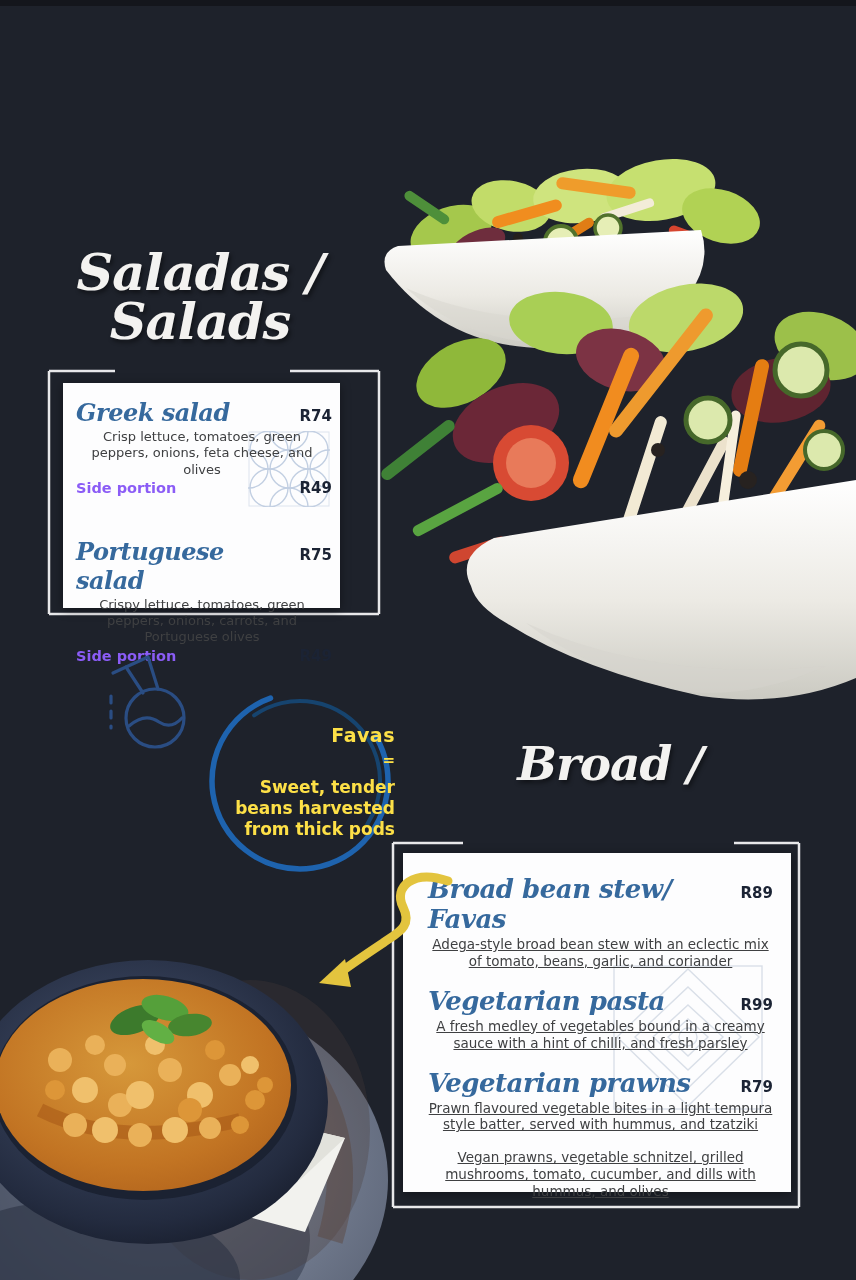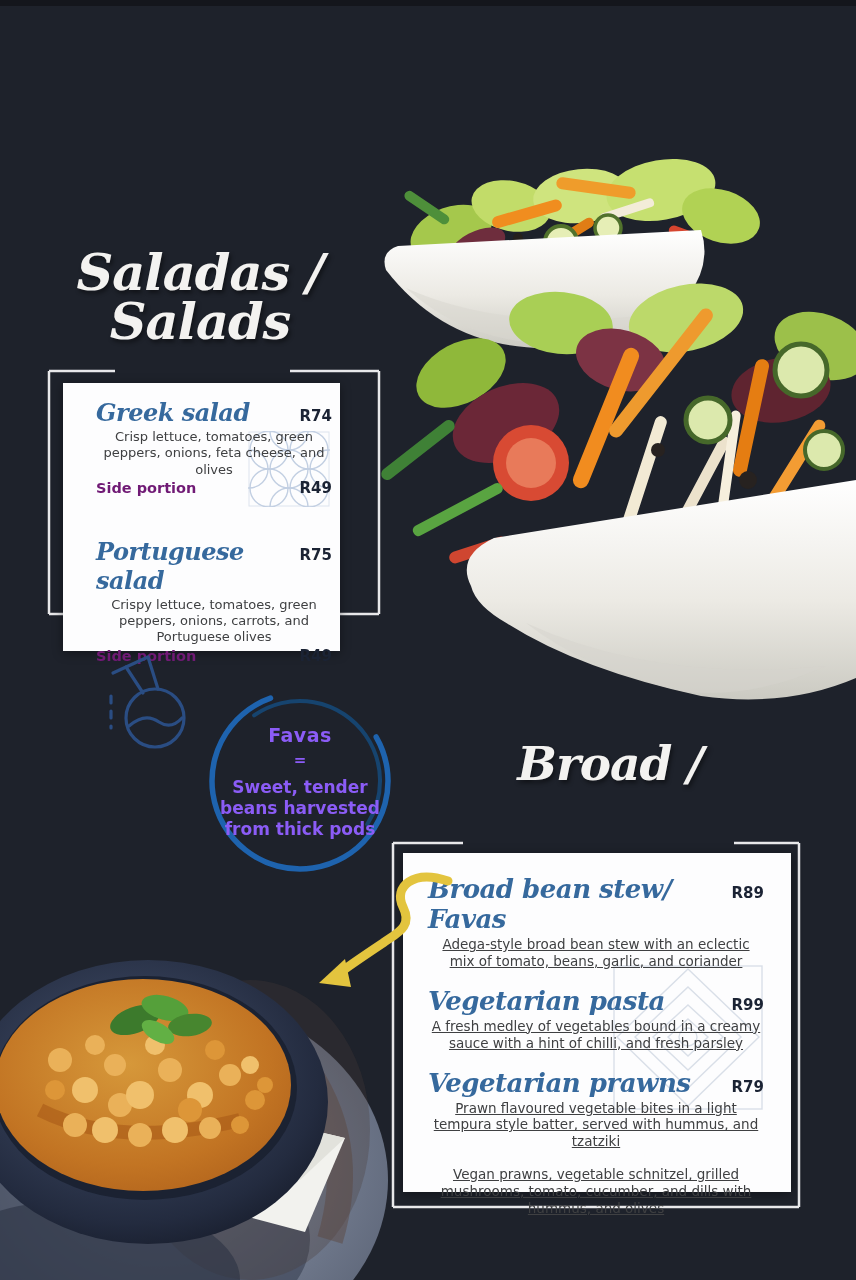--- a/index.html
+++ b/index.html
@@ -12,43 +12,43 @@
            font-family:"DejaVu Serif",serif;font-style:italic;font-weight:bold;
            letter-spacing:-1px;text-shadow:2px 3px 4px rgba(0,0,0,.45);z-index:6;}
   .h-salads{left:40px;top:248px;width:320px;font-size:51px;line-height:49px;}
   .h-vegan{left:410px;top:740px;width:400px;font-size:47px;line-height:47px;}
 
   
   .frame{position:absolute;z-index:3;}
 
   
   .card{position:absolute;background:#fdfdfe;z-index:4;box-shadow:0 2px 10px rgba(0,0,0,.4);}
-  .card-salads{left:63px;top:383px;width:277px;height:268px;padding:15px 8px 0 33px;box-sizing:border-box;}
-  .card-vegan{left:403px;top:853px;width:388px;height:339px;padding:21px 27px 0 25px;box-sizing:border-box;}
+  .card-salads{left:63px;top:383px;width:277px;height:225px;padding:15px 8px 0 13px;box-sizing:border-box;}
+  .card-vegan{left:403px;top:853px;width:388px;height:339px;padding:21px 18px 0 25px;box-sizing:border-box;}
   .mi{position:relative;z-index:2;}
   .mi-head{display:flex;align-items:baseline;}
   .mi-title{flex:1;font-family:"DejaVu Serif",serif;font-style:italic;font-weight:bold;
             color:#36699d;letter-spacing:-0.5px;}
   .card-salads .mi-title{font-size:24px;}
   .card-vegan .mi-title{font-size:26px;}
   .mi-price{font-weight:bold;font-size:15px;color:#1b2334;padding-left:8px;}
   .mi-desc{color:#3f4042;line-height:1.25;margin-top:2px;text-align:center;}
   .card-salads .mi-desc{font-size:13px;max-width:252px;}
   .card-vegan .mi-desc{font-size:13.5px;max-width:347px;text-decoration:underline;}
   .mi-side{display:flex;align-items:baseline;margin-top:1px;}
-  .side-label{flex:1;font-weight:bold;font-size:14.5px;color:#701a75;}
+  .side-label{flex:1;font-weight:bold;font-size:14.5px;color:#8b5cf6;}
   .card-salads .mi+.mi{margin-top:40px;}
   .card-vegan .mi+.mi{margin-top:16px;}
   .watermark{position:absolute;z-index:1;}
 
   
   .callout{position:absolute;left:205px;top:688px;width:190px;height:185px;z-index:5;}
   .callout svg{position:absolute;left:0;top:0;}
-  .callout-text{position:absolute;left:0;top:36px;width:190px;text-align:center;
-                color:#8b5cf6;font-weight:bold;}
+  .callout-text{position:absolute;left:0;top:36px;width:190px;text-align:right;
+                color:#fde047;font-weight:bold;}
   .co-title{font-size:19px;letter-spacing:.5px;}
   .co-eq{font-size:15px;margin-top:5px;}
   .co-line{font-size:17px;line-height:21px;}
   .co-body{margin-top:8px;}
 
   .abs{position:absolute;}
 </style>
 </head>
 <body>
 

